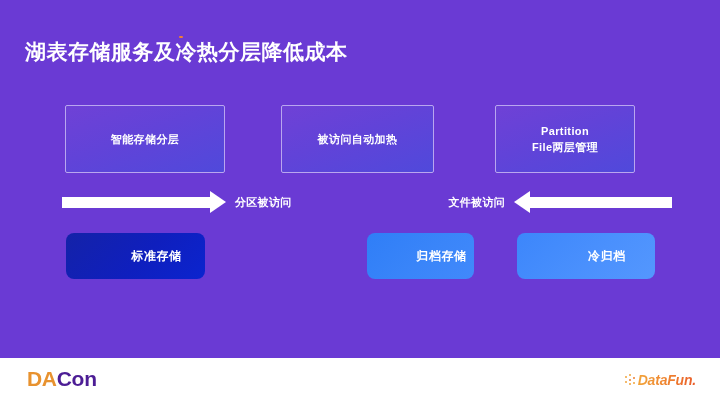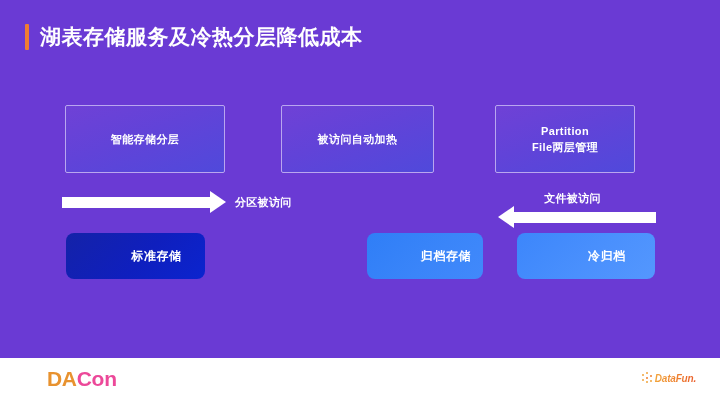--- a/index.html
+++ b/index.html
@@ -19,24 +19,25 @@
     width: 720px;
     height: 405px;
     background: #6a3ad4;
     overflow: hidden;
   }
 
   
   #title-row {
     position: absolute;
     left: 25px;
-    top: 22px;
+    top: 36px;
     display: flex;
     align-items: center;
     height: 30px;
+    flex-direction: column;
   }
   #title-accent {
     width: 4px;
     height: 26px;
     background: #f07c33;
     border-radius: 1px;
     margin-right: 11px;
   }
   #title-text {
     color: #ffffff;
@@ -82,21 +83,21 @@
   #arrow-row-bottom { top: 294px; }
 
   .arrow-unit {
     position: absolute;
     top: 0;
     height: 22px;
     display: flex;
     align-items: center;
   }
   .arrow-unit.left-group  { left: 62px;  }
-  .arrow-unit.right-group { right: 64px; flex-direction: column; }
+  .arrow-unit.right-group { right: 48px; }
 
   .arrow-shape {
     position: relative;
     height: 22px;
     display: flex;
     align-items: center;
   }
   .arrow-shaft {
     height: 11px;
     background: #ffffff;
@@ -146,21 +147,21 @@
   }
   #tier-card-0 {
     left: 66px;  width: 139px;
     background: linear-gradient(135deg, #1422a8 0%, #0f1fbe 55%, #0b24cf 100%);
   }
   #tier-card-1 {
     left: 219px; width: 131px;
     background: linear-gradient(135deg, #1f52e6 0%, #2456ef 55%, #2a5cf5 100%);
   }
   #tier-card-2 {
-    left: 367px; width: 116px;
+    left: 367px; width: 107px;
     background: linear-gradient(135deg, #2f7ef7 0%, #3a85f9 55%, #4189fb 100%);
   }
   #tier-card-3 {
     left: 517px; width: 138px;
     background: linear-gradient(135deg, #3c86fb 0%, #4a90fd 55%, #5497fe 100%);
   }
 
   
   #footer {
     position: absolute;
@@ -172,22 +173,22 @@
   }
   #footer-logo-left {
     position: absolute;
     left: 27px;
     top: 9px;
     font-size: 21px;
     font-weight: bold;
     letter-spacing: -0.3px;
     white-space: nowrap;
   }
-  .logo-da  { color: #e8922f; margin-left: 20px; }
-  .logo-con { color: #ec4899; }
+  .logo-da  { color: #e8922f; }
+  .logo-con { color: #4c1d95; }
 
   #footer-logo-right {
     position: absolute;
     right: 24px;
     top: 14px;
     display: flex;
     align-items: center;
     white-space: nowrap;
   }
   #datafun-dots {
@@ -205,21 +206,21 @@
     background: #f0a53c;
   }
   #datafun-dots i:nth-child(1) { left: 0px; top: 2px; }
   #datafun-dots i:nth-child(2) { left: 0px; top: 7px; }
   #datafun-dots i:nth-child(3) { left: 4px; top: 0px; }
   #datafun-dots i:nth-child(4) { left: 4px; top: 5px; background: #ef7f2e; }
   #datafun-dots i:nth-child(5) { left: 4px; top: 9px; }
   #datafun-dots i:nth-child(6) { left: 8px; top: 3px; background: #ef7f2e; }
   #datafun-dots i:nth-child(7) { left: 8px; top: 8px; }
   #datafun-text {
-    font-size: 10px;
+    font-size: 14px;
     font-weight: bold;
     font-style: italic;
     letter-spacing: -0.2px;
     background: linear-gradient(90deg, #f2a43a 0%, #ee8030 55%, #ea5c2a 100%);
     -webkit-background-clip: text;
     background-clip: text;
     color: #ee8a31;
     -webkit-text-fill-color: transparent;
   }
 </style>

